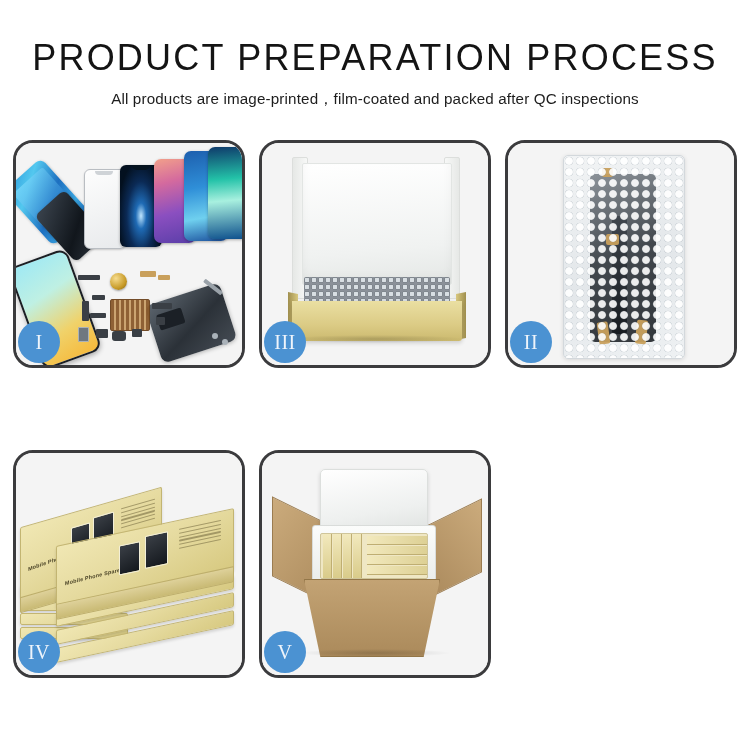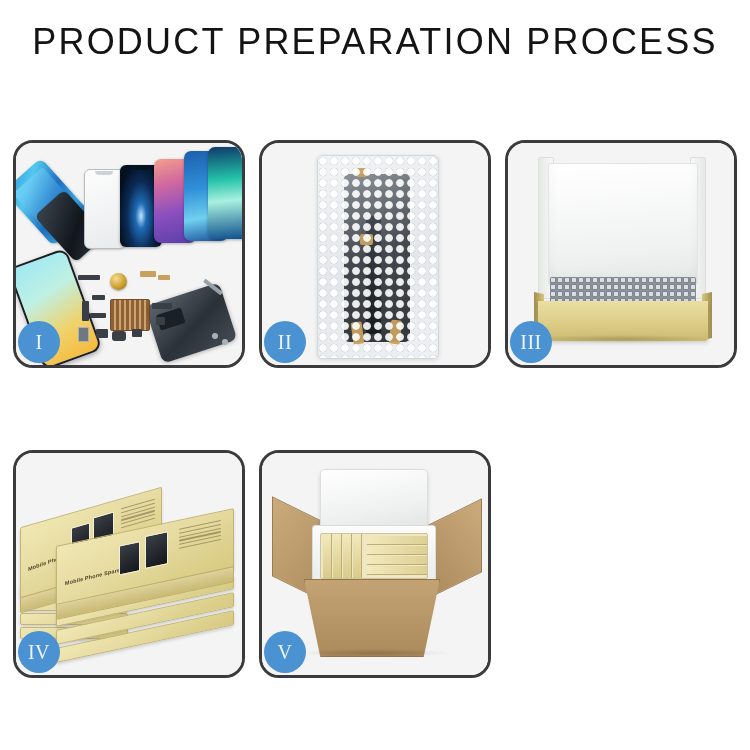--- a/index.html
+++ b/index.html
@@ -5,21 +5,21 @@
   html,body{margin:0;padding:0;}
   body{
     width:750px;height:750px;
     background:#ffffff;
     font-family:"Liberation Sans", sans-serif;
     overflow:hidden;
     position:relative;
   }
 
   
-  .header{ text-align:center; padding-top:24px; }
+  .header{ text-align:center; padding-top:40px; }
   .title{
     font-size:36px;
     font-weight:400;
     letter-spacing:2.2px;
     color:#141414;
     line-height:1;
     white-space:nowrap;
     font-family:"Liberation Sans", sans-serif;
   }
   .subtitle{
@@ -347,20 +347,21 @@
     position:absolute;left:50%;transform:translateX(-50%);
     height:8px;border-radius:50%;
     background:radial-gradient(ellipse,rgba(0,0,0,.16),rgba(0,0,0,0) 72%);
   }
 </style>
 </head>
 <body>
 
 <div class="header">
   <div class="title">PRODUCT PREPARATION PROCESS</div>
+  <div class="subtitle">All products are image-printed，film-coated and packed after QC inspections</div>
 </div>
 
 <div class="grid">
 
   <div class="panel">
     <div class="panel-inner">
       <div class="stage">
         <div class="ph p1-blue"></div>
         <div class="ph p1-dark"></div>
         <div class="ph p1-glass"></div>
@@ -388,47 +389,47 @@
         <div class="sp" style="left:196px;top:190px;width:6px;height:6px;border-radius:50%;background:#aab2b9;"></div>
         <div class="sp" style="left:206px;top:196px;width:6px;height:6px;border-radius:50%;background:#aab2b9;"></div>
       </div>
     </div>
     <div class="badge">I</div>
   </div>
 
   <div class="panel">
     <div class="panel-inner">
       <div class="stage">
+        <div class="b3-lidL"></div>
+        <div class="b3-lidR"></div>
+        <div class="b3-foam"></div>
+        <div class="b3-bubble"></div>
+        <div class="b3-sideL"></div>
+        <div class="b3-sideR"></div>
+        <div class="b3-front"></div>
+        <div class="shadow" style="bottom:22px;width:178px;"></div>
+      </div>
+    </div>
+    <div class="badge">III</div>
+  </div>
+
+  <div class="panel">
+    <div class="panel-inner">
+      <div class="stage">
         <div class="bw-bag">
           <div class="bw-part"></div>
           <div class="bw-flex"></div>
           <div class="bw-tab" style="left:38px;top:12px;width:11px;height:9px;"></div>
           <div class="bw-tab" style="left:42px;top:78px;width:13px;height:11px;"></div>
           <div class="bw-tab" style="left:34px;top:166px;width:11px;height:22px;transform:rotate(-8deg);"></div>
           <div class="bw-tab" style="left:72px;top:164px;width:11px;height:24px;transform:rotate(6deg);"></div>
         </div>
       </div>
     </div>
     <div class="badge">II</div>
-  </div>
-
-  <div class="panel">
-    <div class="panel-inner">
-      <div class="stage">
-        <div class="b3-lidL"></div>
-        <div class="b3-lidR"></div>
-        <div class="b3-foam"></div>
-        <div class="b3-bubble"></div>
-        <div class="b3-sideL"></div>
-        <div class="b3-sideR"></div>
-        <div class="b3-front"></div>
-        <div class="shadow" style="bottom:22px;width:178px;"></div>
-      </div>
-    </div>
-    <div class="badge">III</div>
   </div>
 
   <div class="panel">
     <div class="panel-inner">
       <div class="stage">
         <div class="stack">
 
           <div class="bx" style="left:0px;top:118px;width:108px;height:12px;">
               <div class="lid"></div>
             </div>

